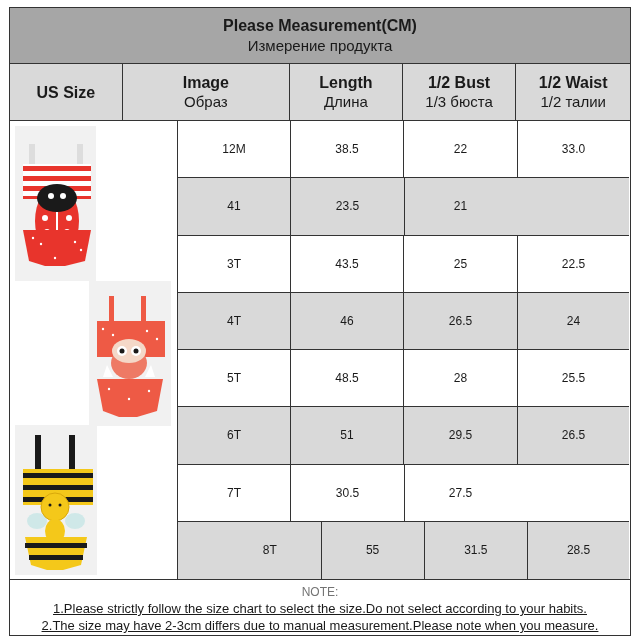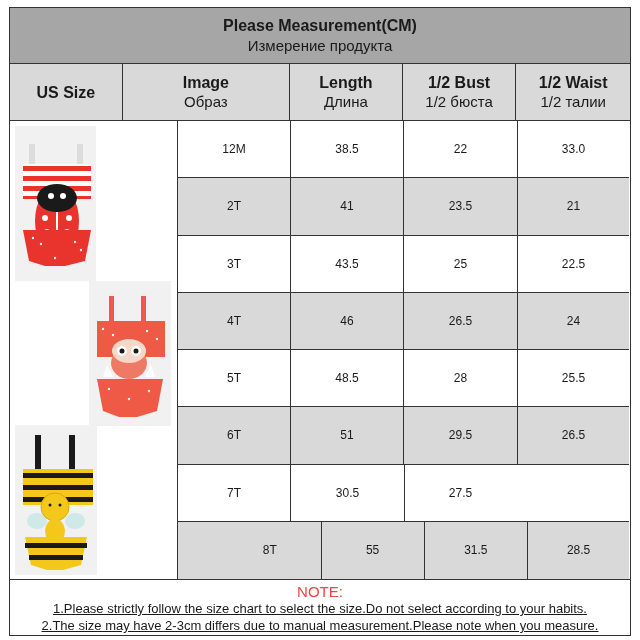--- a/index.html
+++ b/index.html
@@ -17,21 +17,21 @@
   .body { position: absolute; left: 0; top: 113px; width: 100%; height: 458px; }
   .img-col { position: absolute; left: 0; top: 0; width: 168px; height: 458px; border-right: 1.5px solid #333; box-sizing: border-box; background: #fff; overflow: hidden; }
   .rows { position: absolute; left: 168px; top: 0; width: 451px; height: 532px; }
   .row { display: flex; height: 57.25px; border-bottom: 1.5px solid #333; box-sizing: border-box; }
   .row:last-child { border-bottom: none; padding-left: 41px; }
   .row.alt { background: #d9d9d9; }
   .cell { display: flex; align-items: center; justify-content: center; font-size: 12px; border-right: 1.5px solid #333; box-sizing: border-box; }
   .cell:last-child { border-right: none; }
   .d1 { width: 113px; } .d2 { width: 113px; } .d3 { width: 114px; } .d4 { width: 111px; }
   .note { position: absolute; left: 0; top: 571px; width: 100%; height: 55px; border-top: 1.5px solid #333; box-sizing: border-box; text-align: center; padding-top: 4px; }
-  .note .nt { color: #ef4444; font-size: 15px; line-height: 16px; }
+  .note .nt { color: #737373; font-size: 12px; line-height: 16px; }
   .note .nl { font-size: 13px; line-height: 17px; text-decoration: underline; }
   .photo { position: absolute; background: #f1f1f1; overflow: hidden; }
 </style>
 </head>
 <body>
 
 <div class="chart">
   <div class="title-row">
     <div class="t1">Please Measurement(CM)</div>
     <div class="t2">Измерение продукта</div>
@@ -44,21 +44,21 @@
     <div class="hcell c0">
       <div class="en">Image</div>
       <div class="ru">Образ</div>
     </div>
     <div class="hcell c2">
       <div class="en">Length</div>
       <div class="ru">Длина</div>
     </div>
     <div class="hcell c3">
       <div class="en">1/2 Bust</div>
-      <div class="ru">1/2 бюста</div>
+      <div class="ru">1/3 бюста</div>
     </div>
     <div class="hcell c4">
       <div class="en">1/2 Waist</div>
       <div class="ru">1/2 талии</div>
     </div>
   </div>
 
   <div class="body">
     <div class="img-col">
 
@@ -135,21 +135,20 @@
     </div>
 
     <div class="rows">
       <div class="row">
         <div class="cell d1">12M</div>
         <div class="cell d2">38.5</div>
         <div class="cell d3">22</div>
         <div class="cell d4">33.0</div>
       </div>
       <div class="row alt">
-        <div class="cell d1">2T</div>
         <div class="cell d2">41</div>
         <div class="cell d3">23.5</div>
         <div class="cell d4">21</div>
       </div>
       <div class="row">
         <div class="cell d1">3T</div>
         <div class="cell d2">43.5</div>
         <div class="cell d3">25</div>
         <div class="cell d4">22.5</div>
       </div>

